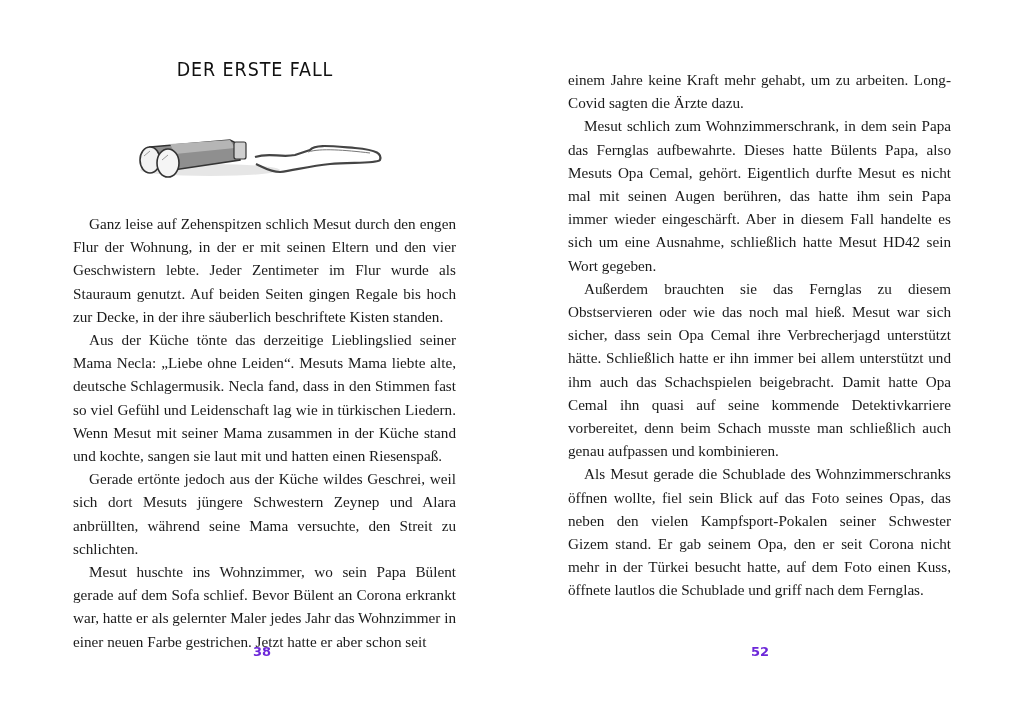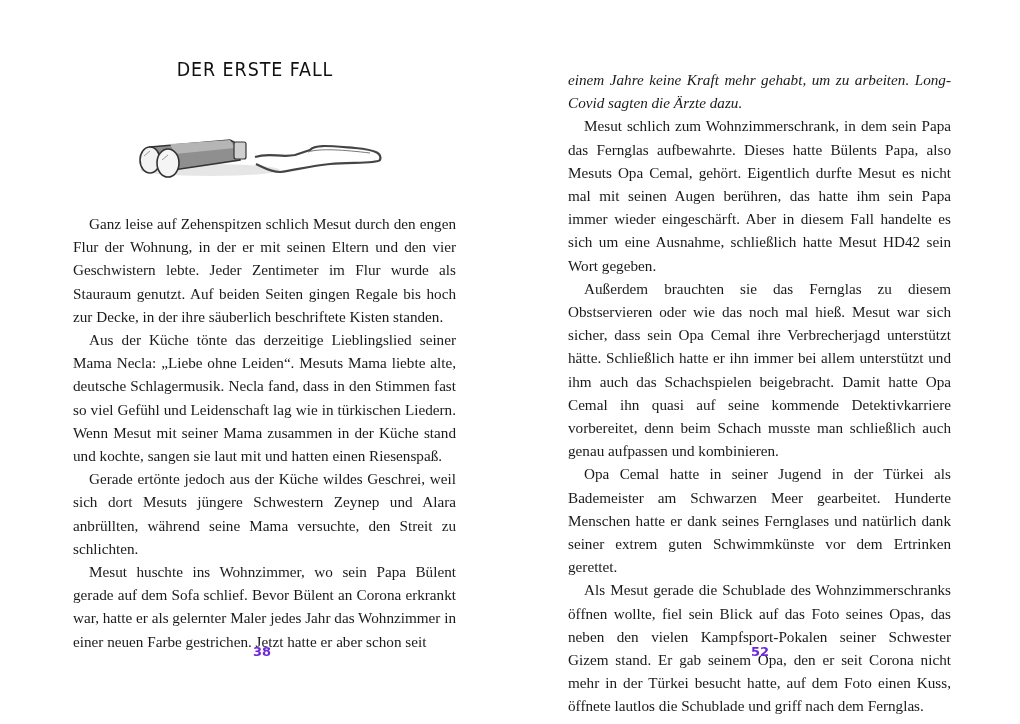--- a/index.html
+++ b/index.html
@@ -17,21 +17,21 @@
     }
     .illustration { position: absolute; left: 130px; top: 122px; width: 260px; height: 80px; }
     .text-block {
       position: absolute; width: 383px;
       font-family: "Liberation Serif", serif; font-size: 15.2px; line-height: 23.2px;
       text-align: justify; hyphens: manual;
     }
     .page-left .text-block { left: 73px; top: 212px; }
     .page-right .text-block { left: 58px; top: 68px; }
     .para { margin: 0; text-indent: 16px; }
-    .para.noindent { text-indent: 0; font-style: italic; }
+    .para.noindent { text-indent: 0; }
     .page-number {
       position: absolute; top: 644px; font-family: "DejaVu Sans", sans-serif;
       font-size: 13px; font-weight: bold; color: #6d28d9;
     }
     .page-left .page-number { left: 253px; }
     .page-right .page-number { left: 241px; }
   </style>
 </head>
 <body>
 
@@ -60,18 +60,17 @@
   </div>
 
   <div class="page-number">38</div>
 </div>
 
 <div class="page page-right">
   <div class="text-block">
     <p class="para noindent">einem Jahre keine Kraft mehr gehabt, um zu arbeiten. Long-Covid sagten die Ärzte dazu.</p>
     <p class="para">Mesut schlich zum Wohnzimmerschrank, in dem sein Papa das Fernglas aufbewahrte. Dieses hatte Bülents Papa, also Mesuts Opa Cemal, gehört. Eigentlich durfte Mesut es nicht mal mit seinen Augen berühren, das hatte ihm sein Papa immer wieder eingeschärft. Aber in diesem Fall handelte es sich um eine Ausnahme, schließlich hatte Mesut HD42 sein Wort gegeben.</p>
     <p class="para">Außerdem brauchten sie das Fernglas zu diesem Obstservieren oder wie das noch mal hieß. Mesut war sich sicher, dass sein Opa Cemal ihre Verbrecherjagd unterstützt hätte. Schließlich hatte er ihn immer bei allem unterstützt und ihm auch das Schachspielen beigebracht. Damit hatte Opa Cemal ihn quasi auf seine kommende Detektivkarriere vorbereitet, denn beim Schach musste man schließlich auch genau aufpassen und kombinieren.</p>
-    <p class="para">Opa Cemal hatte in seiner Jugend in der Türkei als Bademeister am Schwarzen Meer gearbeitet. Hunderte Menschen hatte er dank seines Fernglases und natürlich dank seiner extrem guten Schwimmkünste vor dem Ertrinken gerettet.</p>
     <p class="para">Als Mesut gerade die Schublade des Wohnzimmerschranks öffnen wollte, fiel sein Blick auf das Foto seines Opas, das neben den vielen Kampfsport-Pokalen seiner Schwester Gizem stand. Er gab seinem Opa, den er seit Corona nicht mehr in der Türkei besucht hatte, auf dem Foto einen Kuss, öffnete lautlos die Schublade und griff nach dem Fernglas.</p>
   </div>
 
   <div class="page-number">52</div>
 </div>
 
 </body></html>

